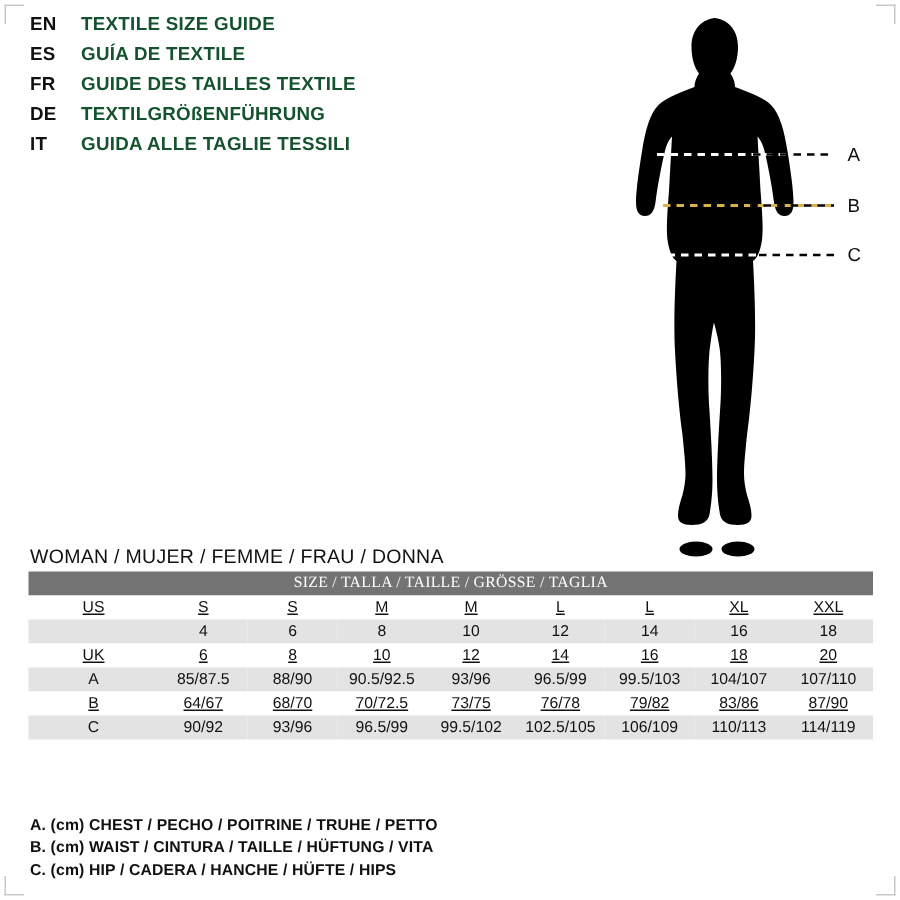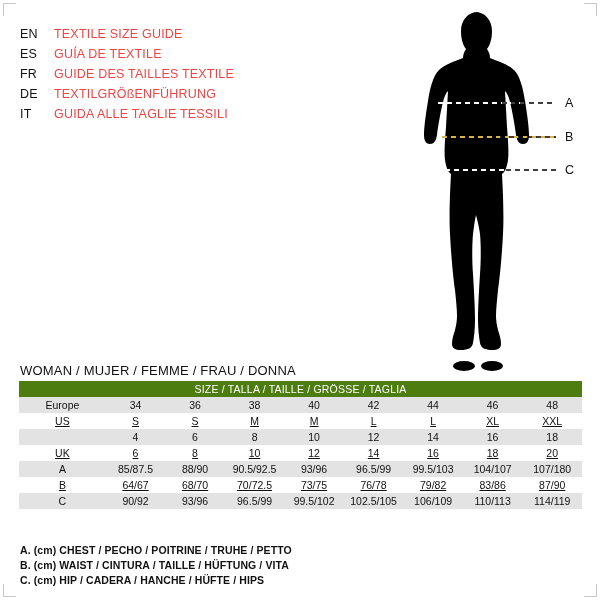--- a/index.html
+++ b/index.html
@@ -18,38 +18,39 @@
     position: relative;
     width: 600px;
     height: 600px;
     box-sizing: border-box;
   }
 
   
   .lang-block {
     position: absolute;
     left: 20px;
-    top: 24px;
+    top: 6px;
     width: 330px;
+    font-weight: bold;
   }
   .lang-row {
     display: flex;
     align-items: baseline;
     height: 20px;
     line-height: 20px;
     font-size: 12.5px;
     letter-spacing: .2px;
   }
   .lang-code {
     width: 34px;
     flex: 0 0 34px;
     color: #111;
   }
   .lang-text {
-    color: #ef4444;
+    color: #14532d;
   }
 
   
   .figure-area {
     position: absolute;
     left: 360px;
     top: 6px;
     width: 230px;
     height: 370px;
   }
@@ -91,28 +92,29 @@
   }
   table.size-table td, table.size-table th {
     padding: 0;
     height: 16px;
     line-height: 16px;
     text-align: center;
     font-weight: normal;
     white-space: nowrap;
   }
   .row-head td {
-    background: #4d7c0f;
+    background: #737373;
     color: #ffffff;
     font-size: 10.5px;
     text-align: left;
     padding-left: 6px;
     height: 17px;
     line-height: 17px;
     letter-spacing: .2px;
+    font-family: Liberation Serif, serif;
   }
   .row-shade td { background: #e3e3e3; }
   .row-plain td { background: #ffffff; text-decoration: underline; }
   td.label-col {
     text-align: left;
     padding-left: 6px;
     width: 86px;
   }
   .col-d { width: 59px; }
 
@@ -248,31 +250,20 @@
 
   <div class="woman-caption">WOMAN / MUJER / FEMME / FRAU / DONNA</div>
 
   <div class="table-wrap">
     <table class="size-table">
       <tbody>
         <tr class="row-head">
           <td colspan="9">SIZE / TALLA / TAILLE / GRÖSSE / TAGLIA</td>
         </tr>
 
-        <tr class="row-shade">
-          <td class="label-col">Europe</td>
-          <td class="col-d">34</td>
-          <td class="col-d">36</td>
-          <td class="col-d">38</td>
-          <td class="col-d">40</td>
-          <td class="col-d">42</td>
-          <td class="col-d">44</td>
-          <td class="col-d">46</td>
-          <td class="col-d">48</td>
-        </tr>
 
         <tr class="row-plain">
           <td class="label-col">US</td>
           <td class="col-d">S</td>
           <td class="col-d">S</td>
           <td class="col-d">M</td>
           <td class="col-d">M</td>
           <td class="col-d">L</td>
           <td class="col-d">L</td>
           <td class="col-d">XL</td>
@@ -305,21 +296,21 @@
 
         <tr class="row-shade">
           <td class="label-col">A</td>
           <td class="col-d">85/87.5</td>
           <td class="col-d">88/90</td>
           <td class="col-d">90.5/92.5</td>
           <td class="col-d">93/96</td>
           <td class="col-d">96.5/99</td>
           <td class="col-d">99.5/103</td>
           <td class="col-d">104/107</td>
-          <td class="col-d">107/180</td>
+          <td class="col-d">107/110</td>
         </tr>
 
         <tr class="row-plain">
           <td class="label-col">B</td>
           <td class="col-d">64/67</td>
           <td class="col-d">68/70</td>
           <td class="col-d">70/72.5</td>
           <td class="col-d">73/75</td>
           <td class="col-d">76/78</td>
           <td class="col-d">79/82</td>

